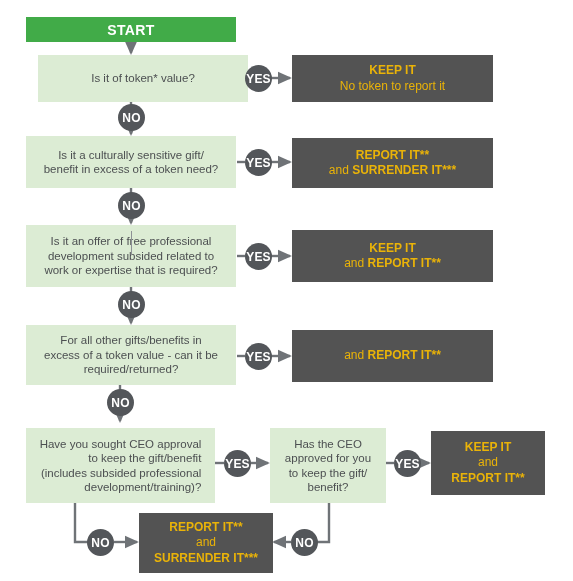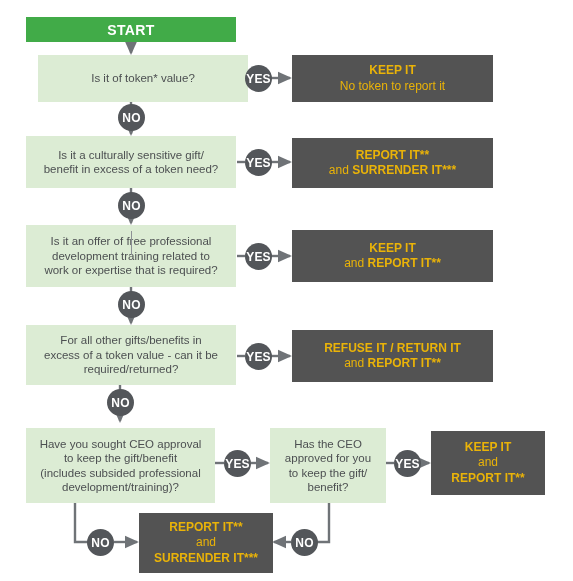--- a/index.html
+++ b/index.html
@@ -159,21 +159,21 @@
   <div class="node a-box" style="left:292px;top:138px;width:201px;height:50px;">
     <div>
       <span class="l1">REPORT IT**</span>
       <span class="l2"><span class="light">and </span><span class="strong">SURRENDER IT***</span></span>
     </div>
   </div>
 
   <div class="node q-box" style="left:26px;top:225px;width:210px;height:62px;">
     <div>
       <span class="qtext">Is it an offer of free professional</span>
-      <span class="qtext">development training related to</span>
+      <span class="qtext">development subsided related to</span>
       <span class="qtext">work or expertise that is required?</span>
     </div>
   </div>
   <div class="caret" style="left:131px;top:231px;"></div>
   <div class="pill no" style="left:118px;top:291px;">
     <span>NO</span>
   </div>
   <div class="pill yes" style="left:245px;top:243px;">
     <span>YES</span>
   </div>
@@ -192,26 +192,25 @@
     </div>
   </div>
   <div class="pill no" style="left:107px;top:389px;">
     <span>NO</span>
   </div>
   <div class="pill yes" style="left:245px;top:343px;">
     <span>YES</span>
   </div>
   <div class="node a-box" style="left:292px;top:330px;width:201px;height:52px;">
     <div>
-      <span class="l1">REFUSE IT / RETURN IT</span>
       <span class="l2"><span class="light">and </span><span class="strong">REPORT IT**</span></span>
     </div>
   </div>
 
-  <div class="node q-box" style="left:26px;top:428px;width:189px;height:75px;">
+  <div class="node q-box" style="left:26px;top:428px;width:189px;height:75px;text-align:right;">
     <div>
       <span class="qtext">Have you sought CEO approval</span>
       <span class="qtext">to keep the gift/benefit</span>
       <span class="qtext">(includes subsided professional</span>
       <span class="qtext">development/training)?</span>
     </div>
   </div>
   <div class="pill yes" style="left:224px;top:450px;">
     <span>YES</span>
   </div>

